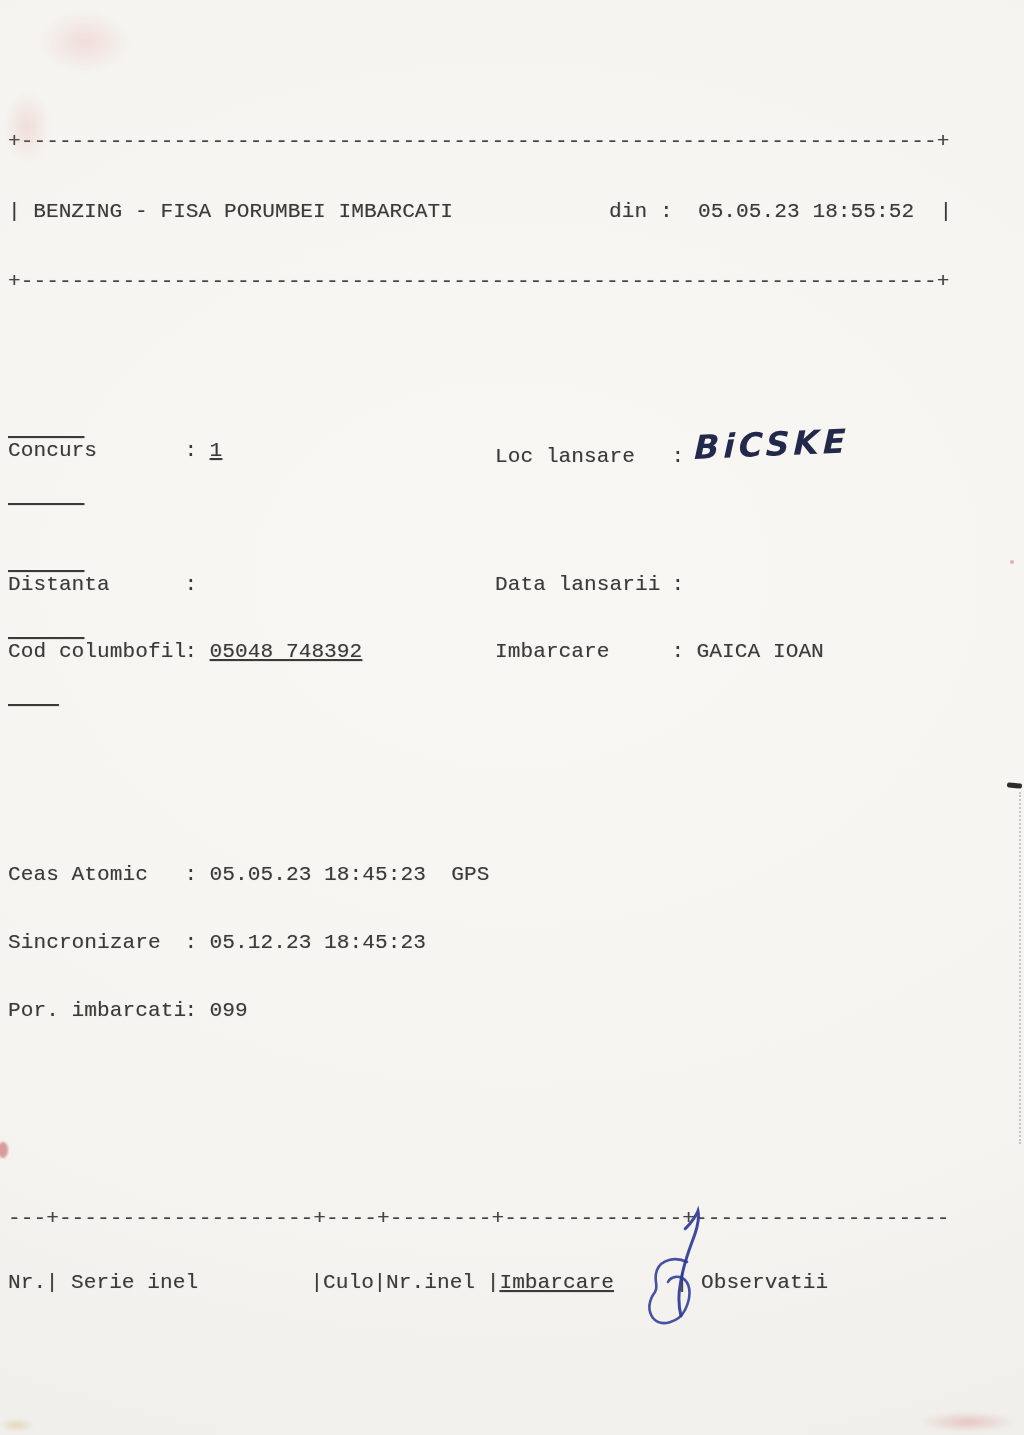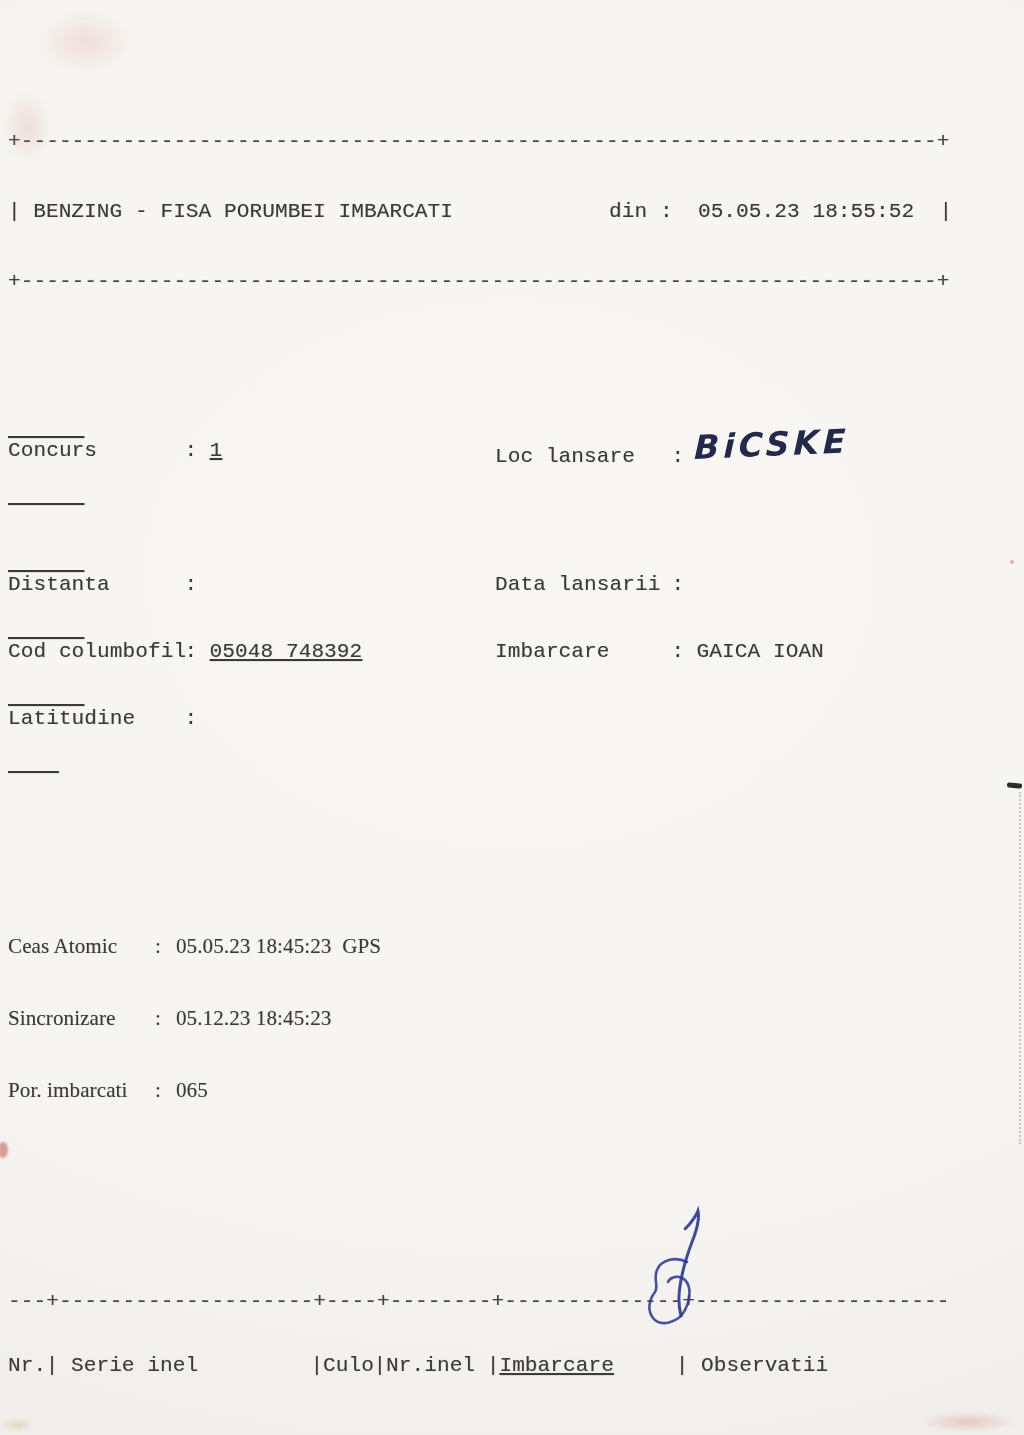--- a/index.html
+++ b/index.html
@@ -31,21 +31,21 @@
   .iline .cln{display:inline-block;width:1ch;}
   .iline .val{margin-left:1ch;}
   .hand{
     display:inline-block;margin-left:10px;
     font-family:"DejaVu Sans","Liberation Sans",sans-serif;
     font-size:33px;font-weight:600;font-style:italic;
     letter-spacing:4px;color:#23294a;text-shadow:none;
     transform:rotate(-2.5deg) skewX(-4deg) translateY(-3px);
     transform-origin:left bottom;
   }
-  .clock{margin-top:18px;font-family:Liberation Serif, serif;}
+  .clock{margin-top:18px;}
   .clock .iline{height:22px;line-height:22px;}
   
   .tbl{margin-top:6px;}
   .hrow,.trow{line-height:21.5px;height:21.5px;}
   .cell{display:inline-block;vertical-align:top;}
   .c-bar{width:1ch;}
   .c-nr{width:3ch;}
   .c-serie{width:19ch;padding-left:1ch;}
   .c-culo{width:4ch;}
   .c-senzor{width:8ch;}
@@ -78,35 +78,34 @@
   <div class="boxtitle"><span class="pipe">|</span><span class="title">BENZING - FISA PORUMBEI IMBARCATI</span><span class="spacer"></span><span>din :</span><span class="din-val">05.05.23 18:55:52</span><span class="pipe">|</span></div>
   <div class="rule">+------------------------------------------------------------------------+</div>
 
   
   <div class="infowrap">
     <div class="col-l">
       <div class="iline"><span class="lbl">Concurs</span><span class="cln">:</span><span class="val">1</span></div>
       <div class="iline"></div>
       <div class="iline"><span class="lbl">Distanta</span><span class="cln">:</span><span class="val"></span></div>
       <div class="iline"><span class="lbl">Cod columbofil</span><span class="cln">:</span><span class="val">05048 748392</span></div>
-      <div class="iline"><span class="lbl">Latitudine</span><span class="cln">:</span><span class="val"></span></div>
     </div>
     <div class="col-r">
       <div class="iline"><span class="lbl">Loc lansare</span><span class="cln">:</span><span class="hand">BiCSKE</span></div>
       <div class="iline"></div>
       <div class="iline"><span class="lbl">Data lansarii</span><span class="cln">:</span><span class="val"></span></div>
       <div class="iline"><span class="lbl">Imbarcare</span><span class="cln">:</span><span class="val">GAICA IOAN</span></div>
     </div>
   </div>
 
   
   <div class="clock">
     <div class="iline"><span class="lbl">Ceas Atomic</span><span class="cln">:</span><span class="val">05.05.23 18:45:23  GPS</span></div>
     <div class="iline"><span class="lbl">Sincronizare</span><span class="cln">:</span><span class="val">05.12.23 18:45:23</span></div>
-    <div class="iline"><span class="lbl">Por. imbarcati</span><span class="cln">:</span><span class="val">065</span></div>
+    <div class="iline"><span class="lbl">Por. imbarcati</span><span class="cln">:</span><span class="val">099</span></div>
   </div>
 
   
   <div class="tbl">
     <div class="rule table">---+--------------------+----+--------+--------------+--------------------</div>
     <div class="hrow"><span class="cell c-nr">Nr.</span><span class="cell c-bar">|</span><span class="cell c-serie">Serie inel</span><span class="cell c-bar">|</span><span class="cell c-culo">Culo</span><span class="cell c-bar">|</span><span class="cell c-senzor">Nr.inel</span><span class="cell c-bar">|</span><span class="cell c-imb">Imbarcare</span><span class="cell c-bar">|</span><span class="cell c-obs">Observatii</span></div>
     
     
 
     

